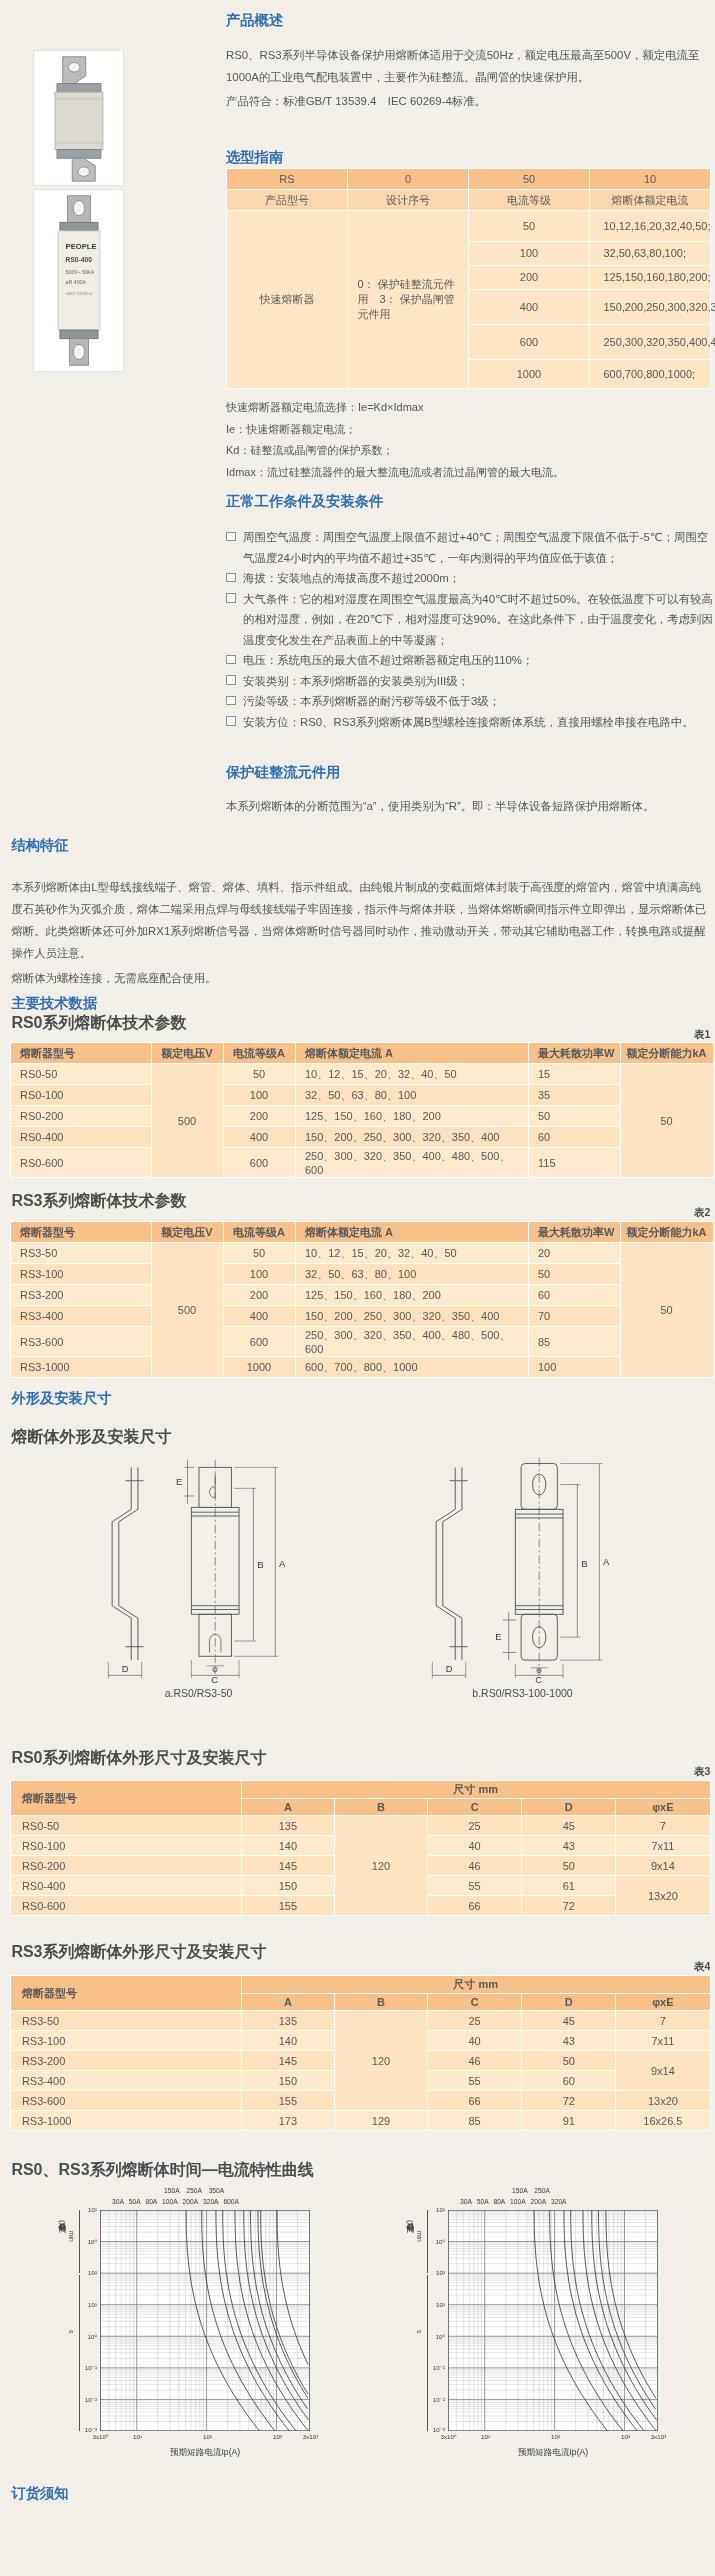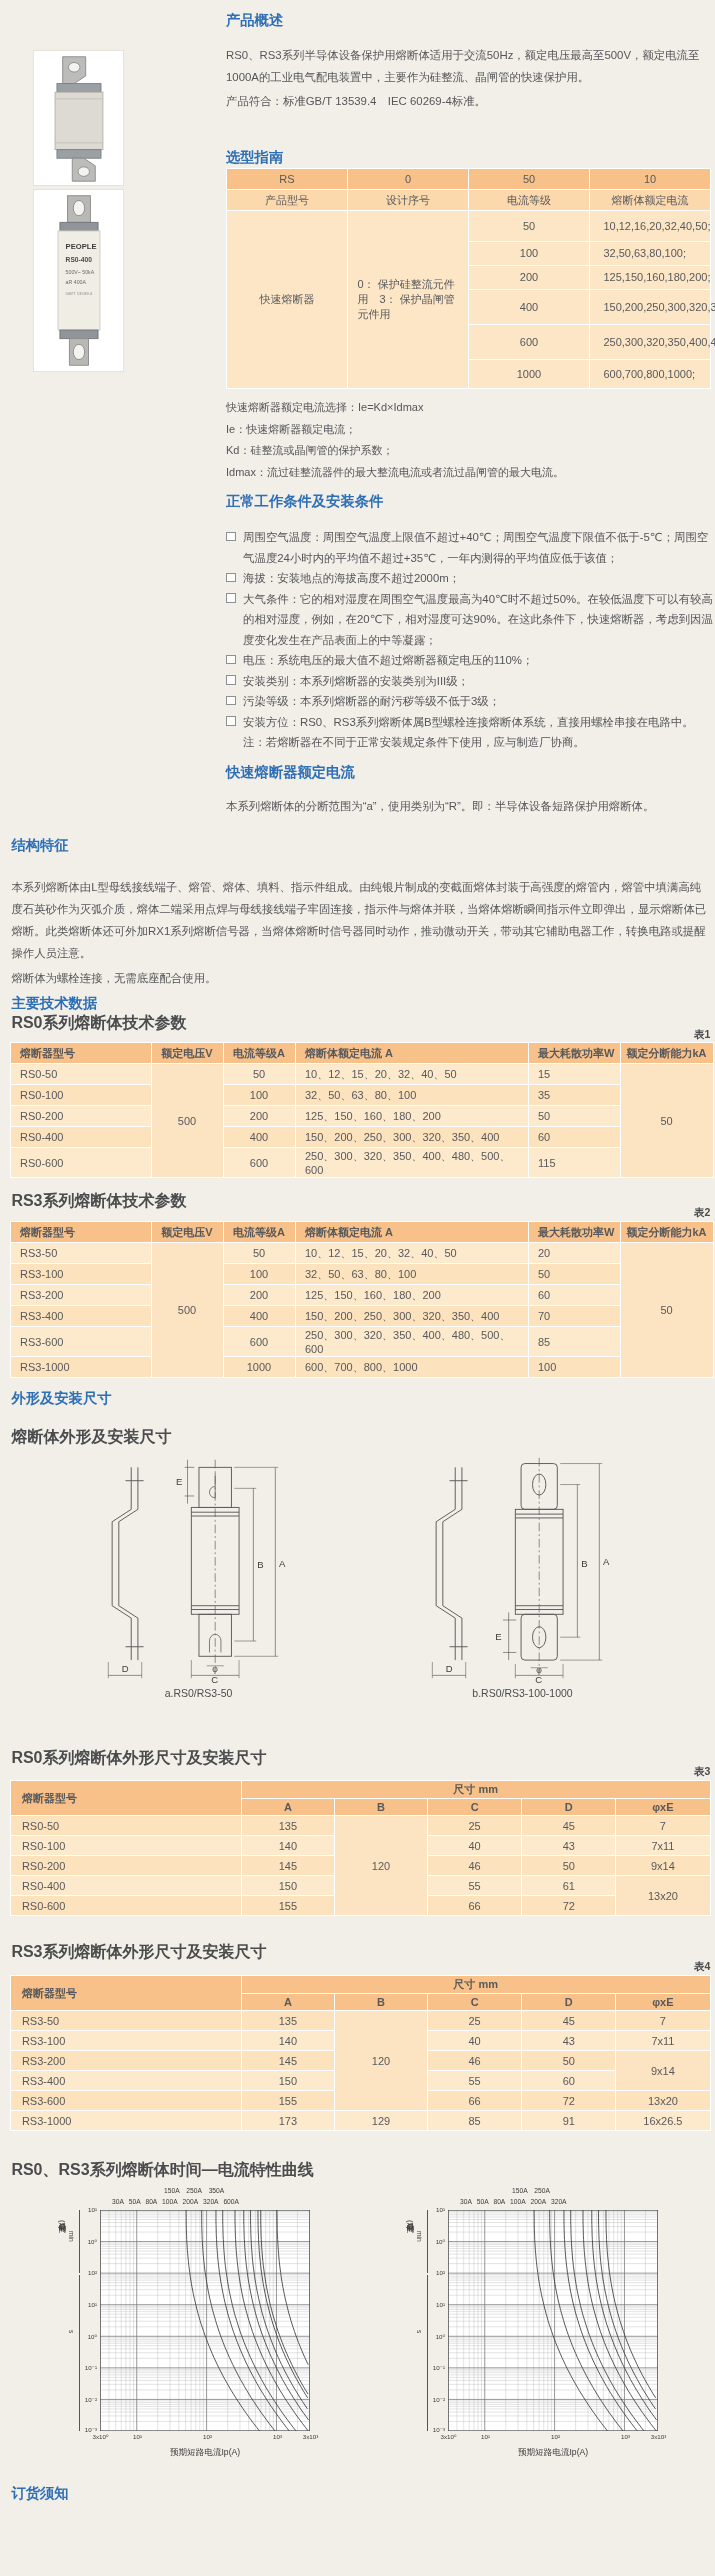--- a/index.html
+++ b/index.html
@@ -166,42 +166,41 @@
     <div class="cond-item">
         <span class="cb"></span>
         <span>周围空气温度：周围空气温度上限值不超过+40℃；周围空气温度下限值不低于-5℃；周围空气温度24小时内的平均值不超过+35℃，一年内测得的平均值应低于该值；</span>
       </div>
     <div class="cond-item">
         <span class="cb"></span>
         <span>海拔：安装地点的海拔高度不超过2000m；</span>
       </div>
     <div class="cond-item">
         <span class="cb"></span>
-        <span>大气条件：它的相对湿度在周围空气温度最高为40℃时不超过50%。在较低温度下可以有较高的相对湿度，例如，在20℃下，相对湿度可达90%。在这此条件下，快速熔断器，考虑到因温度变化发生在产品表面上的中等凝露；</span>
+        <span>大气条件：它的相对湿度在周围空气温度最高为40℃时不超过50%。在较低温度下可以有较高的相对湿度，例如，在20℃下，相对湿度可达90%。在这此条件下，由于温度变化，考虑到因温度变化发生在产品表面上的中等凝露；</span>
       </div>
     <div class="cond-item">
         <span class="cb"></span>
         <span>电压：系统电压的最大值不超过熔断器额定电压的110%；</span>
       </div>
     <div class="cond-item">
         <span class="cb"></span>
         <span>安装类别：本系列熔断器的安装类别为III级；</span>
       </div>
     <div class="cond-item">
         <span class="cb"></span>
         <span>污染等级：本系列熔断器的耐污秽等级不低于3级；</span>
       </div>
     <div class="cond-item">
         <span class="cb"></span>
         <span>安装方位：RS0、RS3系列熔断体属B型螺栓连接熔断体系统，直接用螺栓串接在电路中。</span>
       </div>
-    <div class="cond-note">注：若熔断器在不同于正常安装规定条件下使用，应与制造厂协商。</div>
   </div>
 
-  <div class="abs h-blue" style="left:226px; top:763px;">快速熔断器额定电流</div>
+  <div class="abs h-blue" style="left:226px; top:763px;">保护硅整流元件用</div>
   <div class="abs body-txt" style="left:226px; top:795px; width:485px;">本系列熔断体的分断范围为“a”，使用类别为“R”。即：半导体设备短路保护用熔断体。</div>
 
   <div class="abs h-blue" style="left:11.4px; top:836px;">结构特征</div>
   <div class="abs body-txt" style="left:11.4px; top:876px; width:699px;">本系列熔断体由L型母线接线端子、熔管、熔体、填料、指示件组成。由纯银片制成的变截面熔体封装于高强度的熔管内，熔管中填满高纯度石英砂作为灭弧介质，熔体二端采用点焊与母线接线端子牢固连接，指示件与熔体并联，当熔体熔断瞬间指示件立即弹出，显示熔断体已熔断。此类熔断体还可外加RX1系列熔断信号器，当熔体熔断时信号器同时动作，推动微动开关，带动其它辅助电器工作，转换电路或提醒操作人员注意。</div>
   <div class="abs body-txt" style="left:11.4px; top:967px; width:699px;">熔断体为螺栓连接，无需底座配合使用。</div>
 
   <div class="abs h-blue" style="left:11.4px; top:994px;">主要技术数据</div>
 
   <div class="abs cap" style="left:11.4px; top:1013px;">RS0系列熔断体技术参数</div>
   <div class="abs tag" style="left:11.4px; top:1028px; width:699px;">表1</div>

